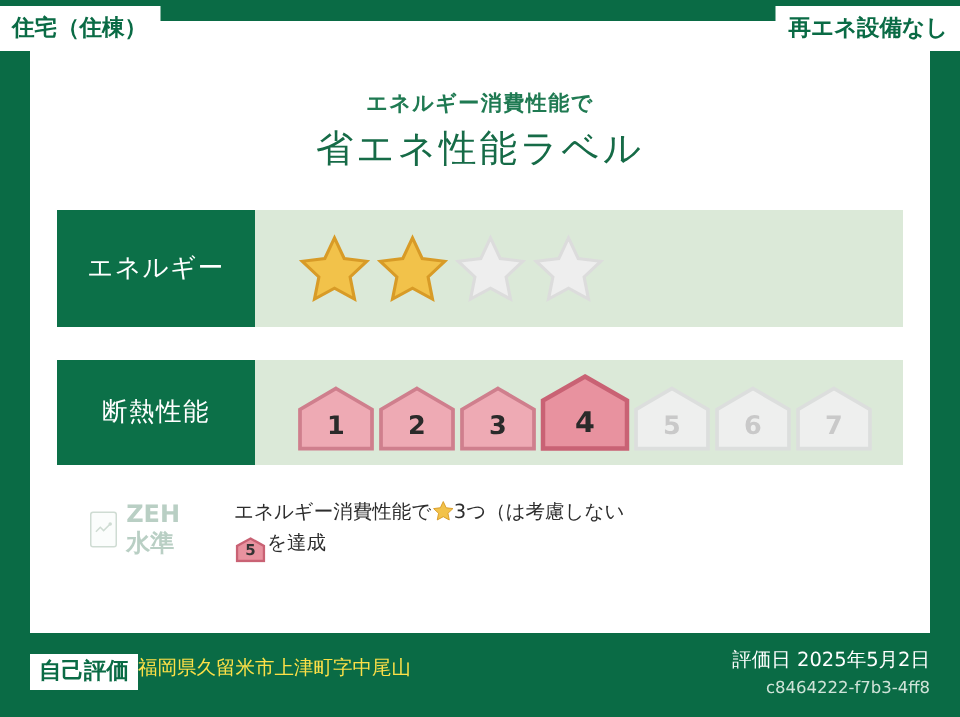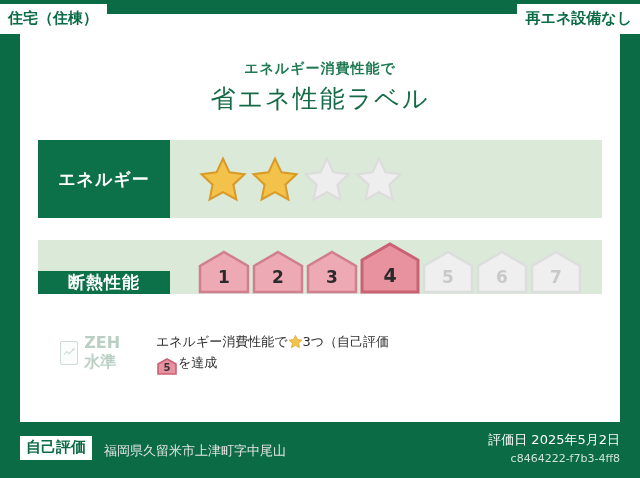--- a/index.html
+++ b/index.html
@@ -68,27 +68,27 @@
   }
 
   
   .row{
     position:absolute;
     left:18px;width:564px;
     display:flex;align-items:stretch;
     background:#dbe9d8;
   }
   .row-energy{top:126px;height:78px;}
-  .row-insul{top:226px;height:54px;align-items:flex-end;}
+  .row-insul{top:226px;height:70px;}
 
   .row-label{
     width:132px;
     background:#0c7048;
     color:#ffffff;
-    font-weight:bold;
+    font-weight:normal;
     font-size:17px;
     line-height:1.35;
     display:flex;align-items:center;justify-content:center;
     text-align:center;
     flex:0 0 132px;
     letter-spacing:1px;
   }
   .row-body{
     flex:1;
     display:flex;align-items:center;
@@ -157,31 +157,31 @@
     text-align:center;font-size:10px;line-height:19px;color:#333;
   }
 
   
   .footer{
     position:absolute;left:0;bottom:0;width:640px;height:56px;
     background:#0a6b45;
   }
   .footer-left{
     position:absolute;left:20px;top:14px;
-    display:flex;align-items:flex-end;
+    display:flex;align-items:flex-start;
   }
   .self-eval{
     background:#ffffff;color:#0a6b45;
     font-weight:bold;font-size:15px;
     padding:3px 6px 4px 6px;
     line-height:1.1;
     letter-spacing:0px;
   }
   .addr{
-    color:#e5e5e5;font-size:13px;margin-left:12px;letter-spacing:0px;
+    color:#fde047;font-size:13px;margin-left:0;letter-spacing:0px;
   }
   .footer-right{
     position:absolute;right:20px;top:9px;text-align:right;
   }
   .eval-date{color:#ffffff;font-size:13px;letter-spacing:0px;text-align:right;}
   .eval-id{color:#cfe3d8;font-size:11px;margin-top:3px;letter-spacing:0px;}
 </style>
 </head>
 <body>
 
@@ -290,21 +290,21 @@
           <svg viewBox="0 0 22 22" style="position:absolute;left:0;top:0;width:100%;height:100%;">
             <polyline points="4,13 8,9 11,12 17,6" fill="none" stroke="#cfdcd3" stroke-width="1.4"></polyline>
             <circle cx="17" cy="6" r="1.6" fill="#cfdcd3"></circle>
           </svg>
         </div>
         <div class="zeh-text">ZEH水準</div>
       </div>
       <div class="zeh-desc">
         <span>エネルギー消費性能で</span><svg class="inline-star" viewBox="0 0 24 24">
           <polygon points="12,2.2 15.1,8.8 22.3,9.7 17,14.7 18.4,21.8 12,18.3 5.6,21.8 7,14.7 1.7,9.7 8.9,8.8" fill="#f2c24a" stroke="#d89b27" stroke-width="1"></polygon>
-        </svg><span>3つ（自己評価</span><br>
+        </svg><span>3つ（は考慮しない</span><br>
         <span class="inline-house">
           <svg viewBox="0 0 20 17" preserveAspectRatio="none">
             <polygon points="10,1 19,6 19,16 1,16 1,6" fill="#e8929f" stroke="#c96274" stroke-width="1.6"></polygon>
           </svg>
           <b>5</b>
         </span><span>を達成</span>
       </div>
     </div>
 
   </div>

